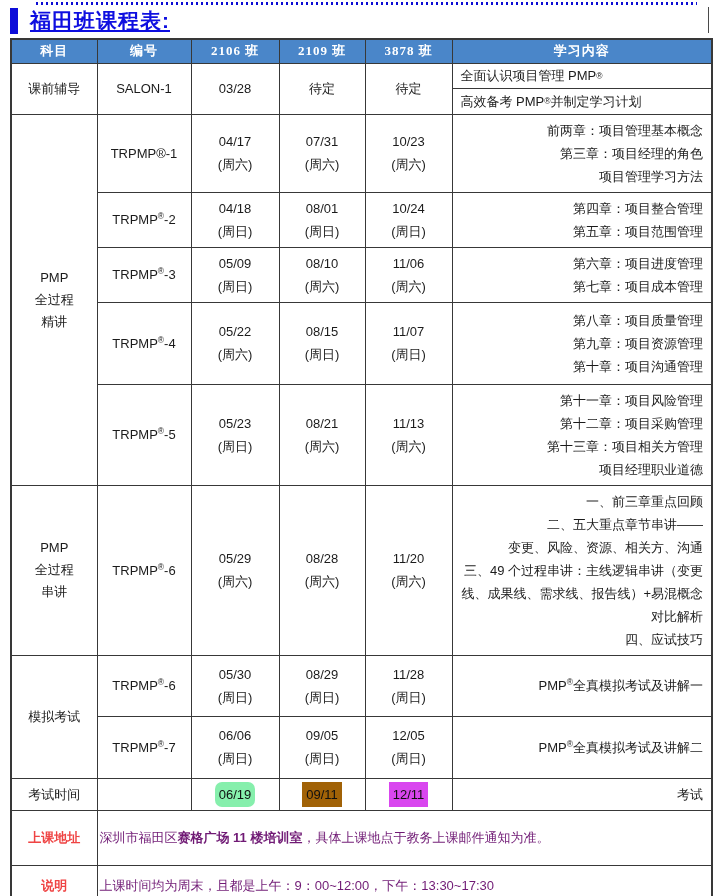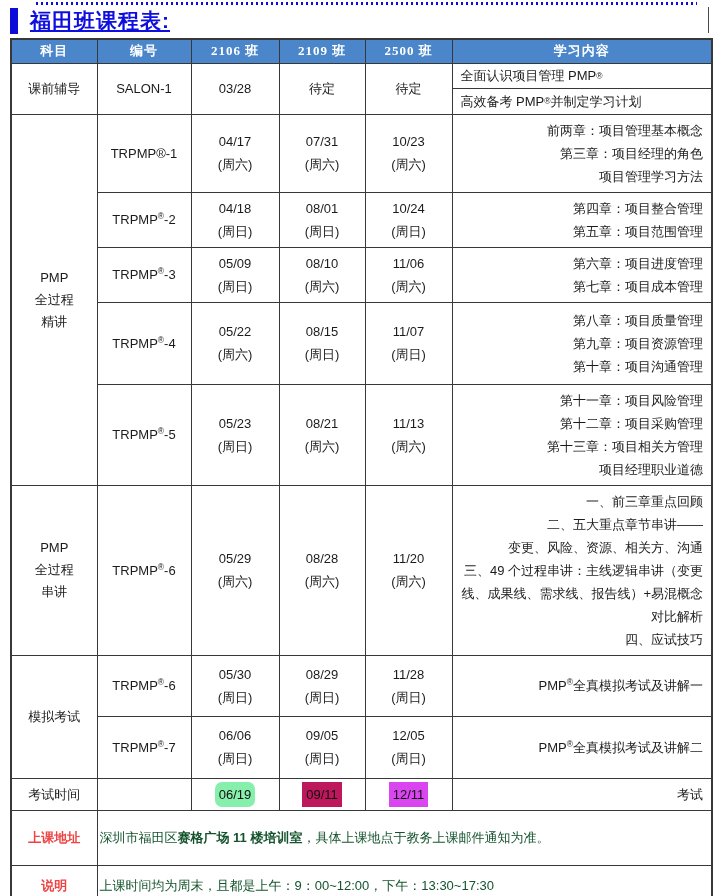--- a/index.html
+++ b/index.html
@@ -23,23 +23,23 @@
   tr.h82{height:82px} tr.h92{height:92px} tr.h165{height:165px} tr.h61{height:61px}
   tr.h62{height:62px} tr.h32{height:32px} tr.h55{height:55px} tr.h42{height:42px}
   td.content{text-align:right;padding:4px 8px;line-height:23px;}
   td.split{padding:0;}
   .split-inner{display:flex;flex-direction:column;height:50px;}
   .split-inner .half{flex:1;display:flex;align-items:center;padding-left:8px;}
   .split-inner .half.top{border-bottom:1px solid #383838;}
   .seclabel div{line-height:22px;}
   sup{font-size:8.5px;line-height:0;}
   .hl{display:inline-block;padding:1px 4px;color:#101010;}
-  .hl-g{background:#86efac;border-radius:7px;} .hl-r{background:#be185d;} .hl-y{background:#d946ef;}
+  .hl-g{background:#86efac;border-radius:7px;} .hl-r{background:#a16207;} .hl-y{background:#d946ef;}
   td.bluelabel{color:#ef4444;font-weight:bold;}
-  td.bluetext{color:#14532d;text-align:left;line-height:22px;}
+  td.bluetext{color:#701a75;text-align:left;line-height:22px;}
   .bold{font-weight:bold;}
 </style>
 </head>
 <body>
 
 <div class="page">
   <div class="dotted"></div>
   <div class="margin-tick"></div>
 
   <div class="title-wrap">
@@ -56,21 +56,21 @@
         <col style="width:87px">
         <col style="width:260px">
     </colgroup>
 
     <tbody>
         <tr>
       <th>科目</th>
       <th>编号</th>
       <th>2106 班</th>
       <th>2109 班</th>
-      <th>2500 班</th>
+      <th>3878 班</th>
       <th>学习内容</th>
     </tr>
 
     <tr class="h50">
       <td>课前辅导</td>
       <td>SALON-1</td>
       <td>03/28</td>
       <td>待定</td>
       <td>待定</td>
       <td class="split">

